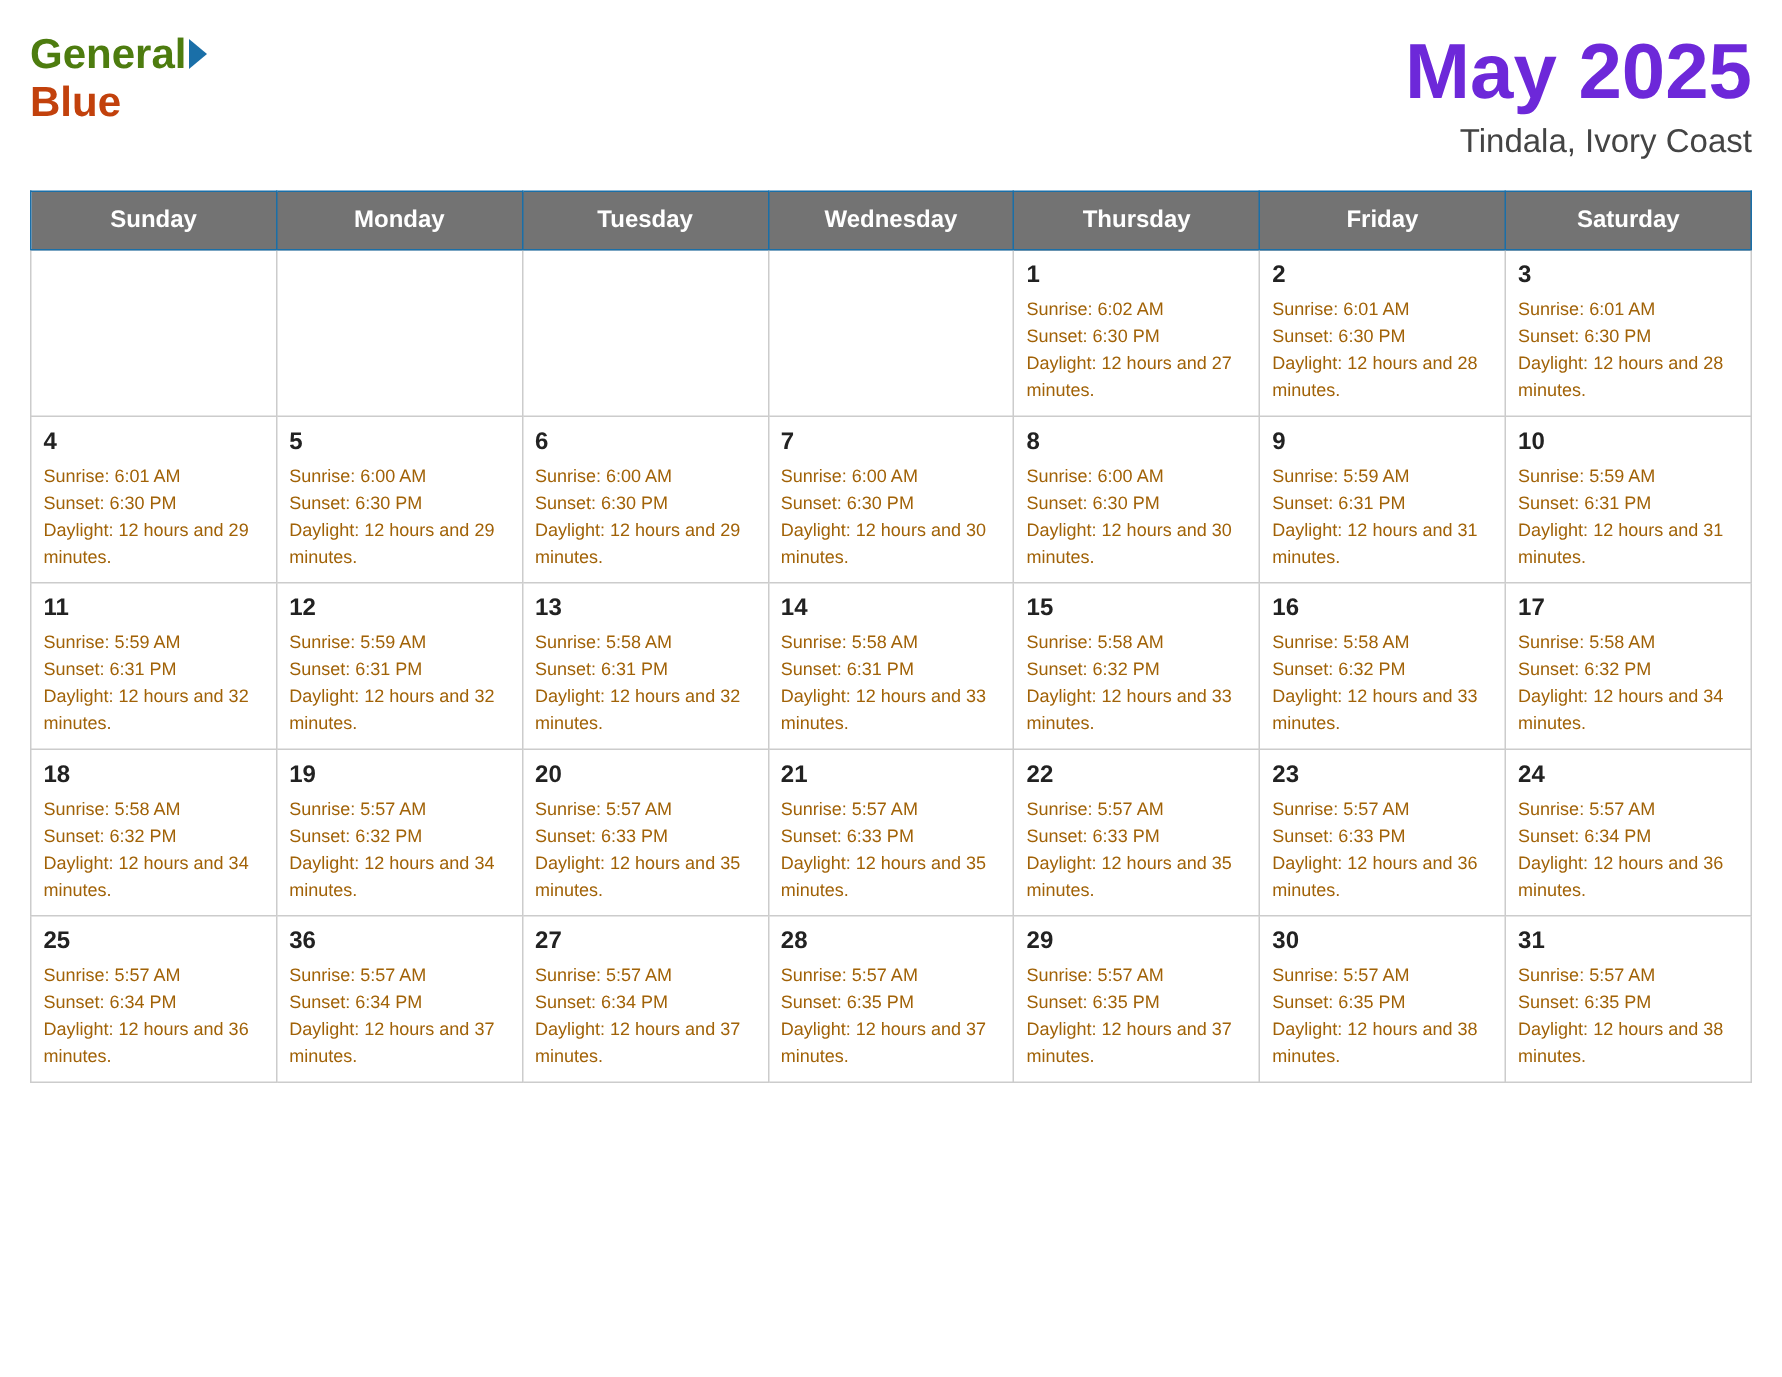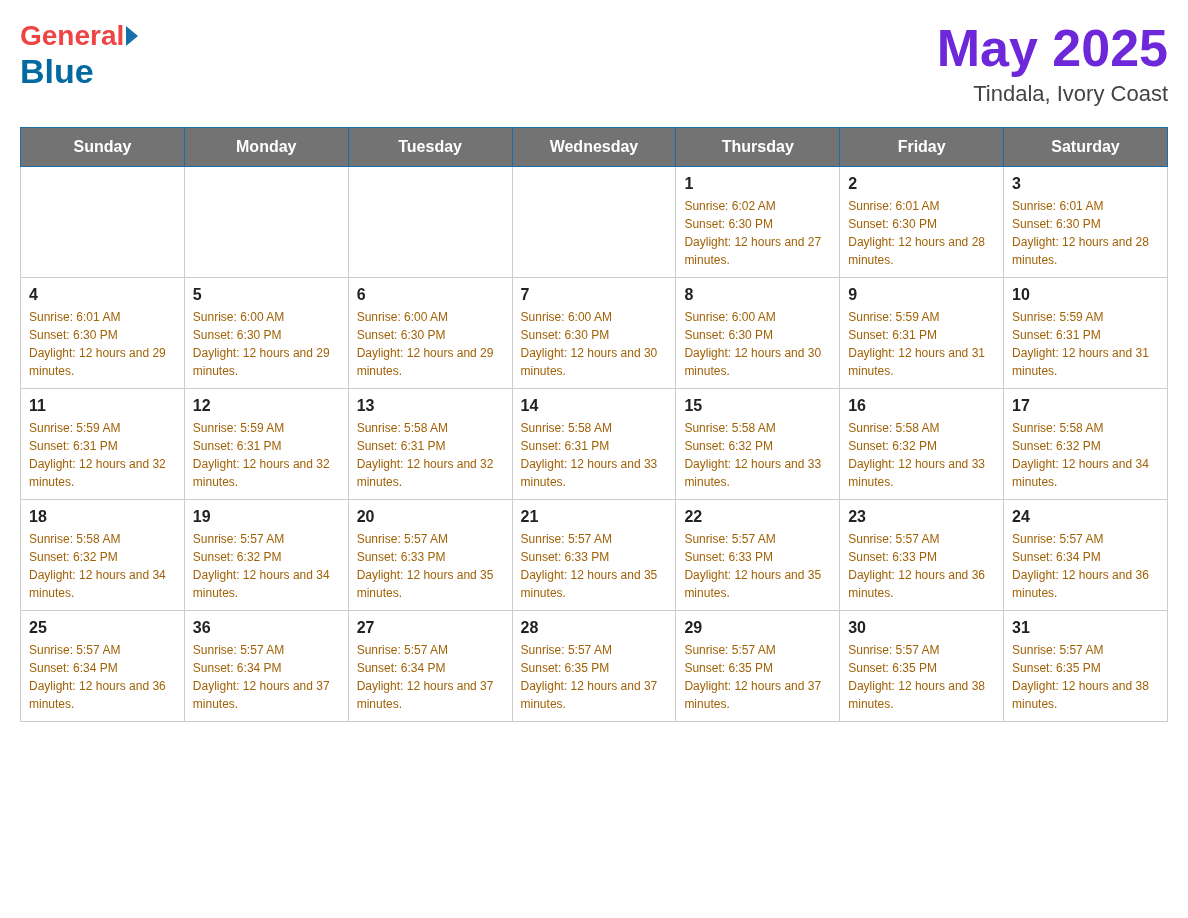--- a/index.html
+++ b/index.html
@@ -22,34 +22,34 @@
       align-items: flex-start;
     }
     .logo-text {
       display: flex;
       align-items: center;
       font-size: 28px;
       font-weight: bold;
       color: #333;
     }
     .logo-general {
-      color: #ef4444;
+      color: #4d7c0f;
     }
     .logo-arrow {
       width: 0;
       height: 0;
       border-left: 12px solid #1a6fa8;
       border-top: 10px solid transparent;
       border-bottom: 10px solid transparent;
       display: inline-block;
       margin: 0 2px;
     }
     .logo-blue {
-      color: #0369a1;
-      font-size: 34px;
+      color: #c2410c;
+      font-size: 28px;
       font-weight: bold;
     }
     .title-block {
       text-align: right;
     }
     .month-title {
       font-size: 52px;
       font-weight: bold;
       color: #6d28d9;
       line-height: 1.1;

